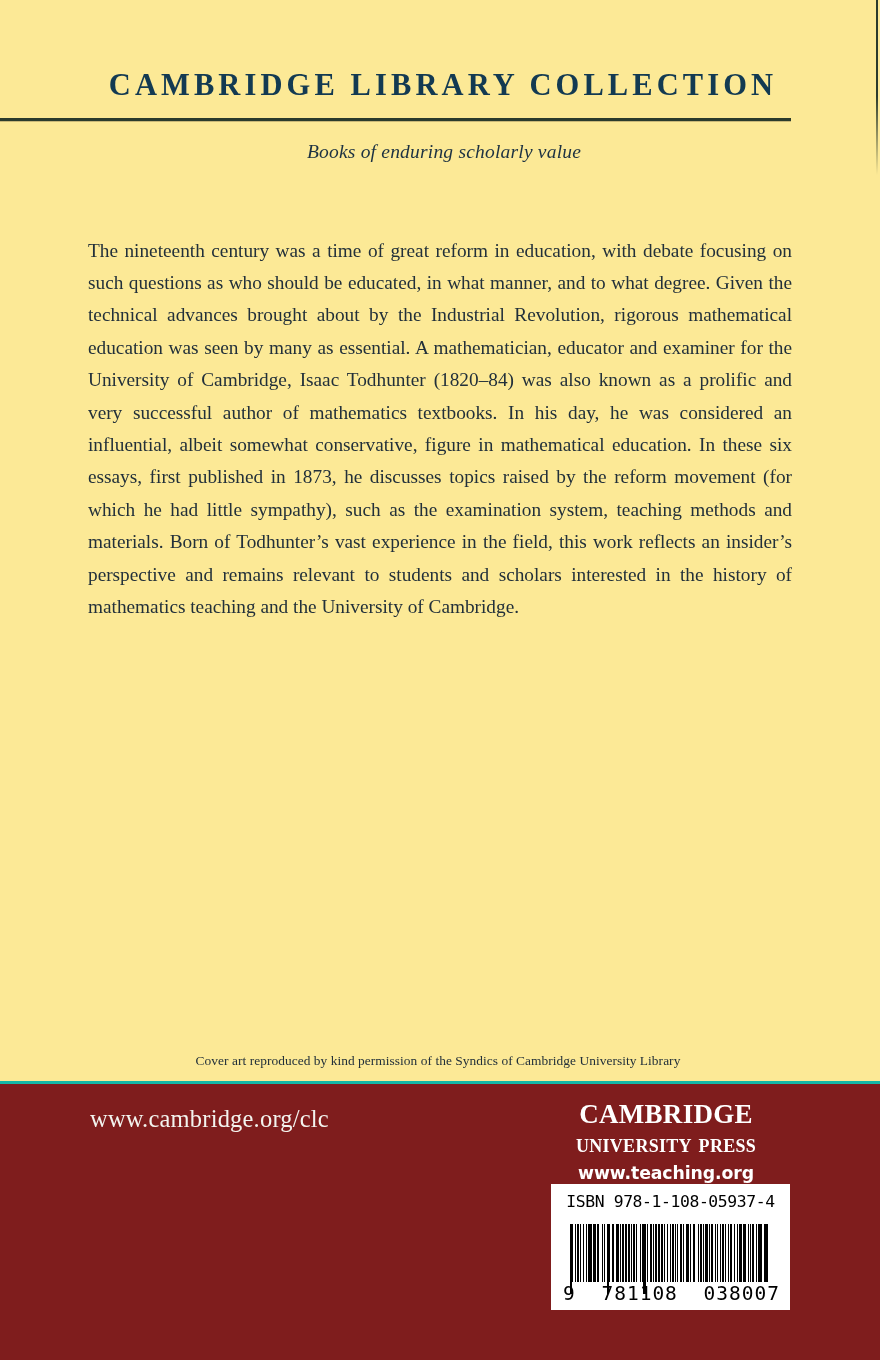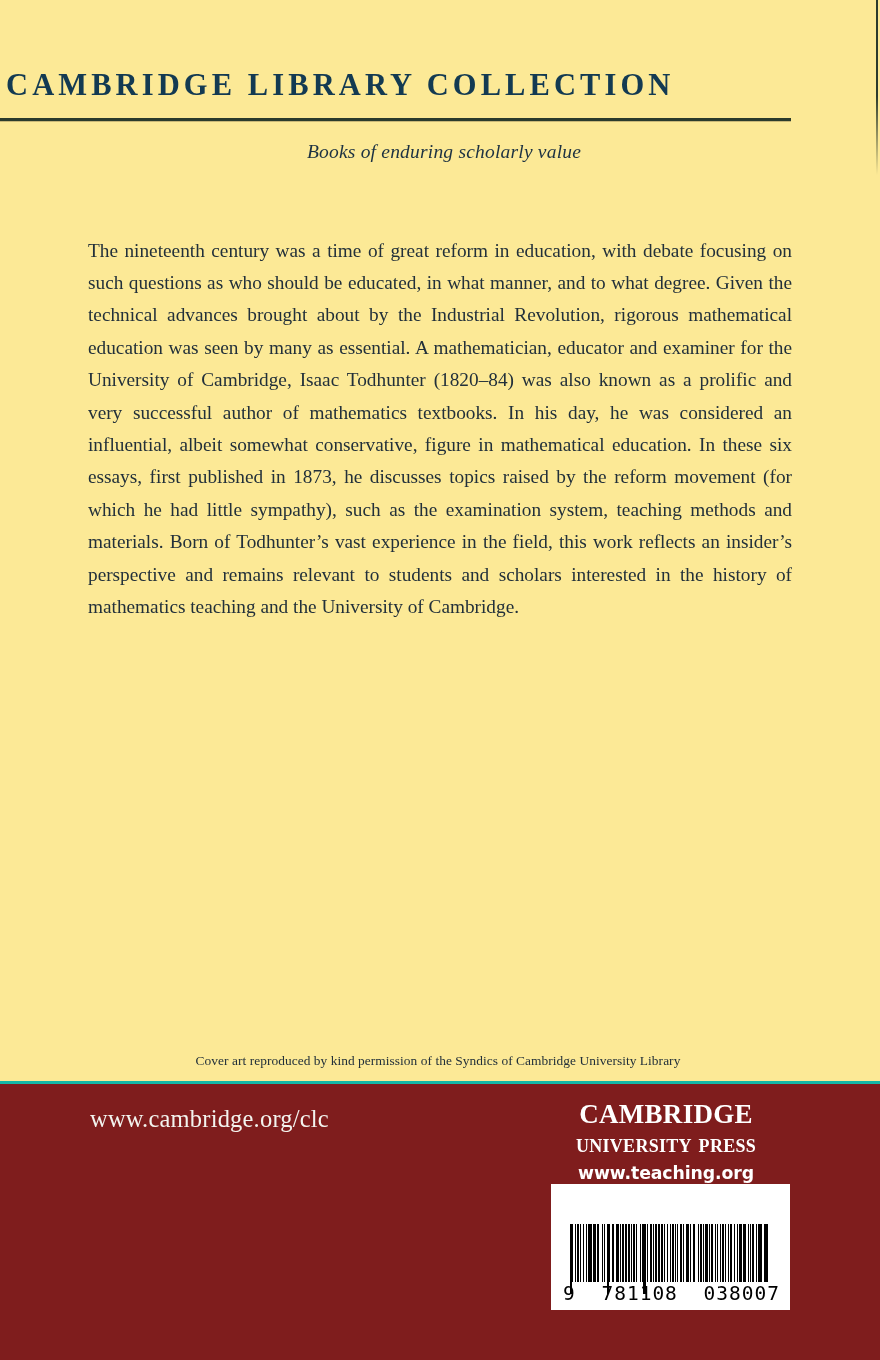--- a/index.html
+++ b/index.html
@@ -30,21 +30,21 @@
     width: 2px;
     height: 175px;
     background: linear-gradient(to bottom, #2b3b2c 0%, #2b3b2c 55%, rgba(43,59,44,0) 100%);
   }
 
   
   .header {
     padding-top: 70px;
   }
   .series-title {
-    text-align: left;
+    text-align: center;
     color: #133a52;
     font-size: 30.5px;
     letter-spacing: 4.1px;
     font-weight: 700;
     line-height: 1;
     padding-left: 6px;
   }
   .rule {
     margin: 17px 0 0 0;
     height: 3px;
@@ -213,20 +213,21 @@
     <div class="footer-url">www.cambridge.org/clc</div>
 
     <div class="publisher">
       <div class="pub-name">CAMBRIDGE</div>
       <div class="pub-sub">UNIVERSITY PRESS</div>
       <div class="pub-url">www.teaching.org</div>
     </div>
   </div>
 
   <div class="barcode-box">
+    <div class="isbn-text">ISBN 978-1-108-05937-4</div>
     <div class="bars">
         <span style="width: 1.58893px; height: 70px;"></span>
         <span style="width: 0.794466px; height: 70px; background: transparent;"></span>
         <span style="width: 0.794466px; height: 58px;"></span>
         <span style="width: 1.58893px; height: 58px; background: transparent;"></span>
         <span style="width: 1.58893px; height: 58px;"></span>
         <span style="width: 0.794466px; height: 58px; background: transparent;"></span>
         <span style="width: 2.3834px; height: 58px;"></span>
         <span style="width: 0.794466px; height: 58px; background: transparent;"></span>
         <span style="width: 0.794466px; height: 58px;"></span>

